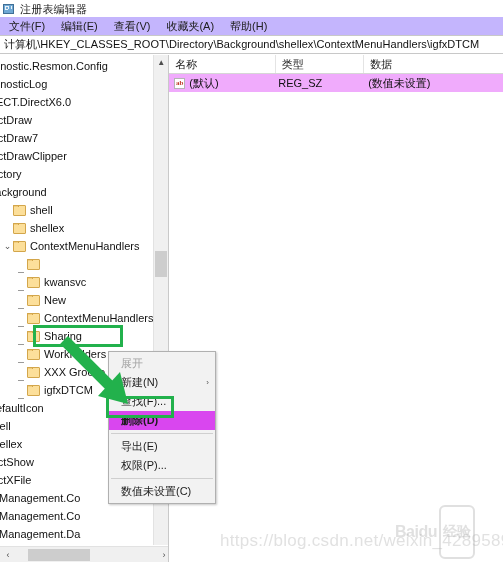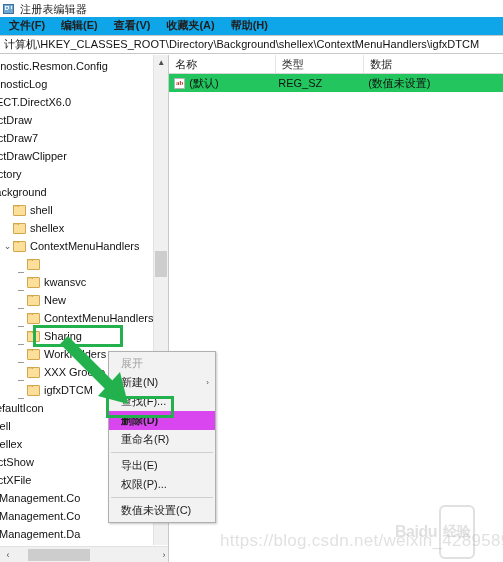--- a/index.html
+++ b/index.html
@@ -55,24 +55,23 @@
     font-size: 11px;
     color: #1a1a1a;
     letter-spacing: .2px;
     text-align: right;
   }
 
   
   .menubar {
     height: 18px;
     display: flex;
-    align-items: flex-start;
+    align-items: center;
     padding-left: 8px;
-    background: #0ea5e9;
-    font-weight: bold;
+    background: #c4b5fd;
   }
   .menubar .mi {
     font-size: 11px;
     color: #202020;
     margin-right: 14px;
     padding: 1px 1px;
     white-space: nowrap;
   }
 
   
@@ -266,21 +265,21 @@
     white-space: nowrap;
   }
   .c-name { width: 108px; }
   .c-type { width: 90px; }
   .c-data { width: 141px; border-right: none !important; }
 
   .vrow {
     display: flex;
     height: 18px;
     align-items: center;
-    background: #22c55e;
+    background: #f0abfc;
   }
   .vrow .cell {
     font-size: 11px;
     color: #111111;
     padding-left: 6px;
     box-sizing: border-box;
     white-space: nowrap;
     line-height: 18px;
   }
   .ab-icon {
@@ -586,23 +585,20 @@
     <div class="item">
       <span>新建(N)</span>
       <span class="sub">›</span>
     </div>
     <div class="item">
       <span>查找(F)...</span>
     </div>
     <div class="item selected">
       <span>删除(D)</span>
     </div>
-    <div class="item">
-      <span>重命名(R)</span>
-    </div>
     <div class="sep"></div>
     <div class="item">
       <span>导出(E)</span>
     </div>
     <div class="item">
       <span>权限(P)...</span>
     </div>
     <div class="sep"></div>
     <div class="item">
       <span>数值未设置(C)</span>

